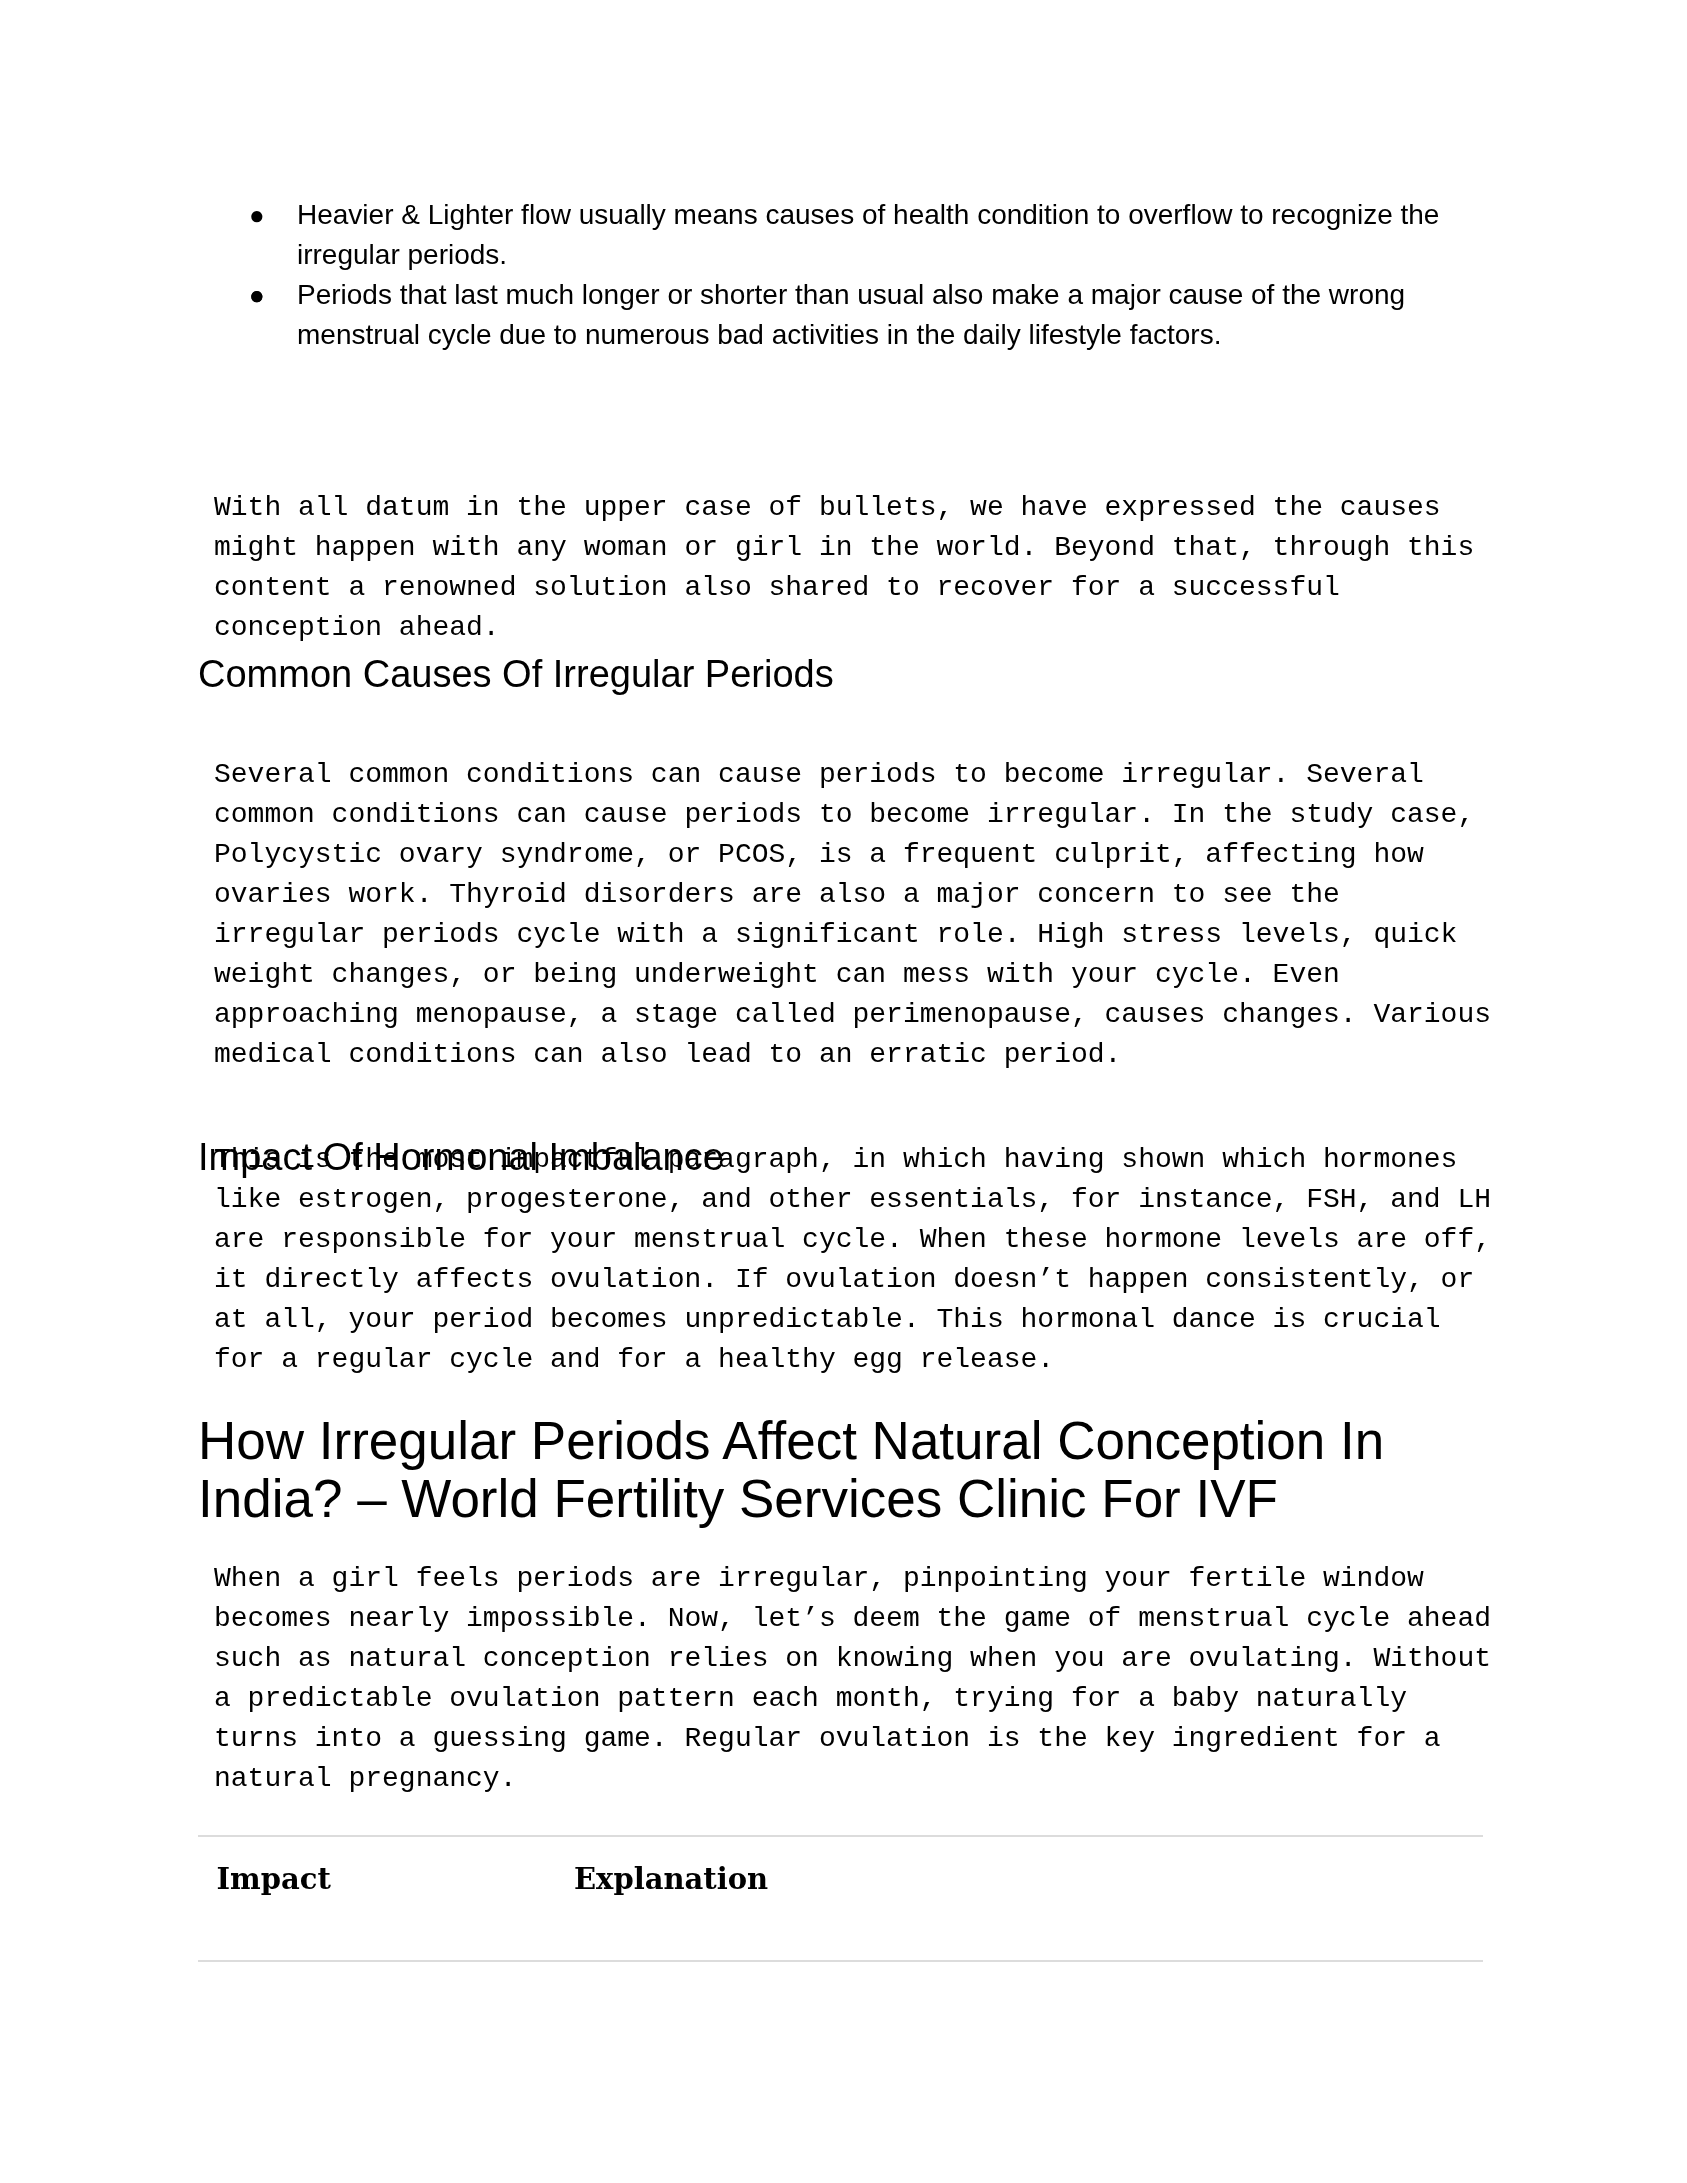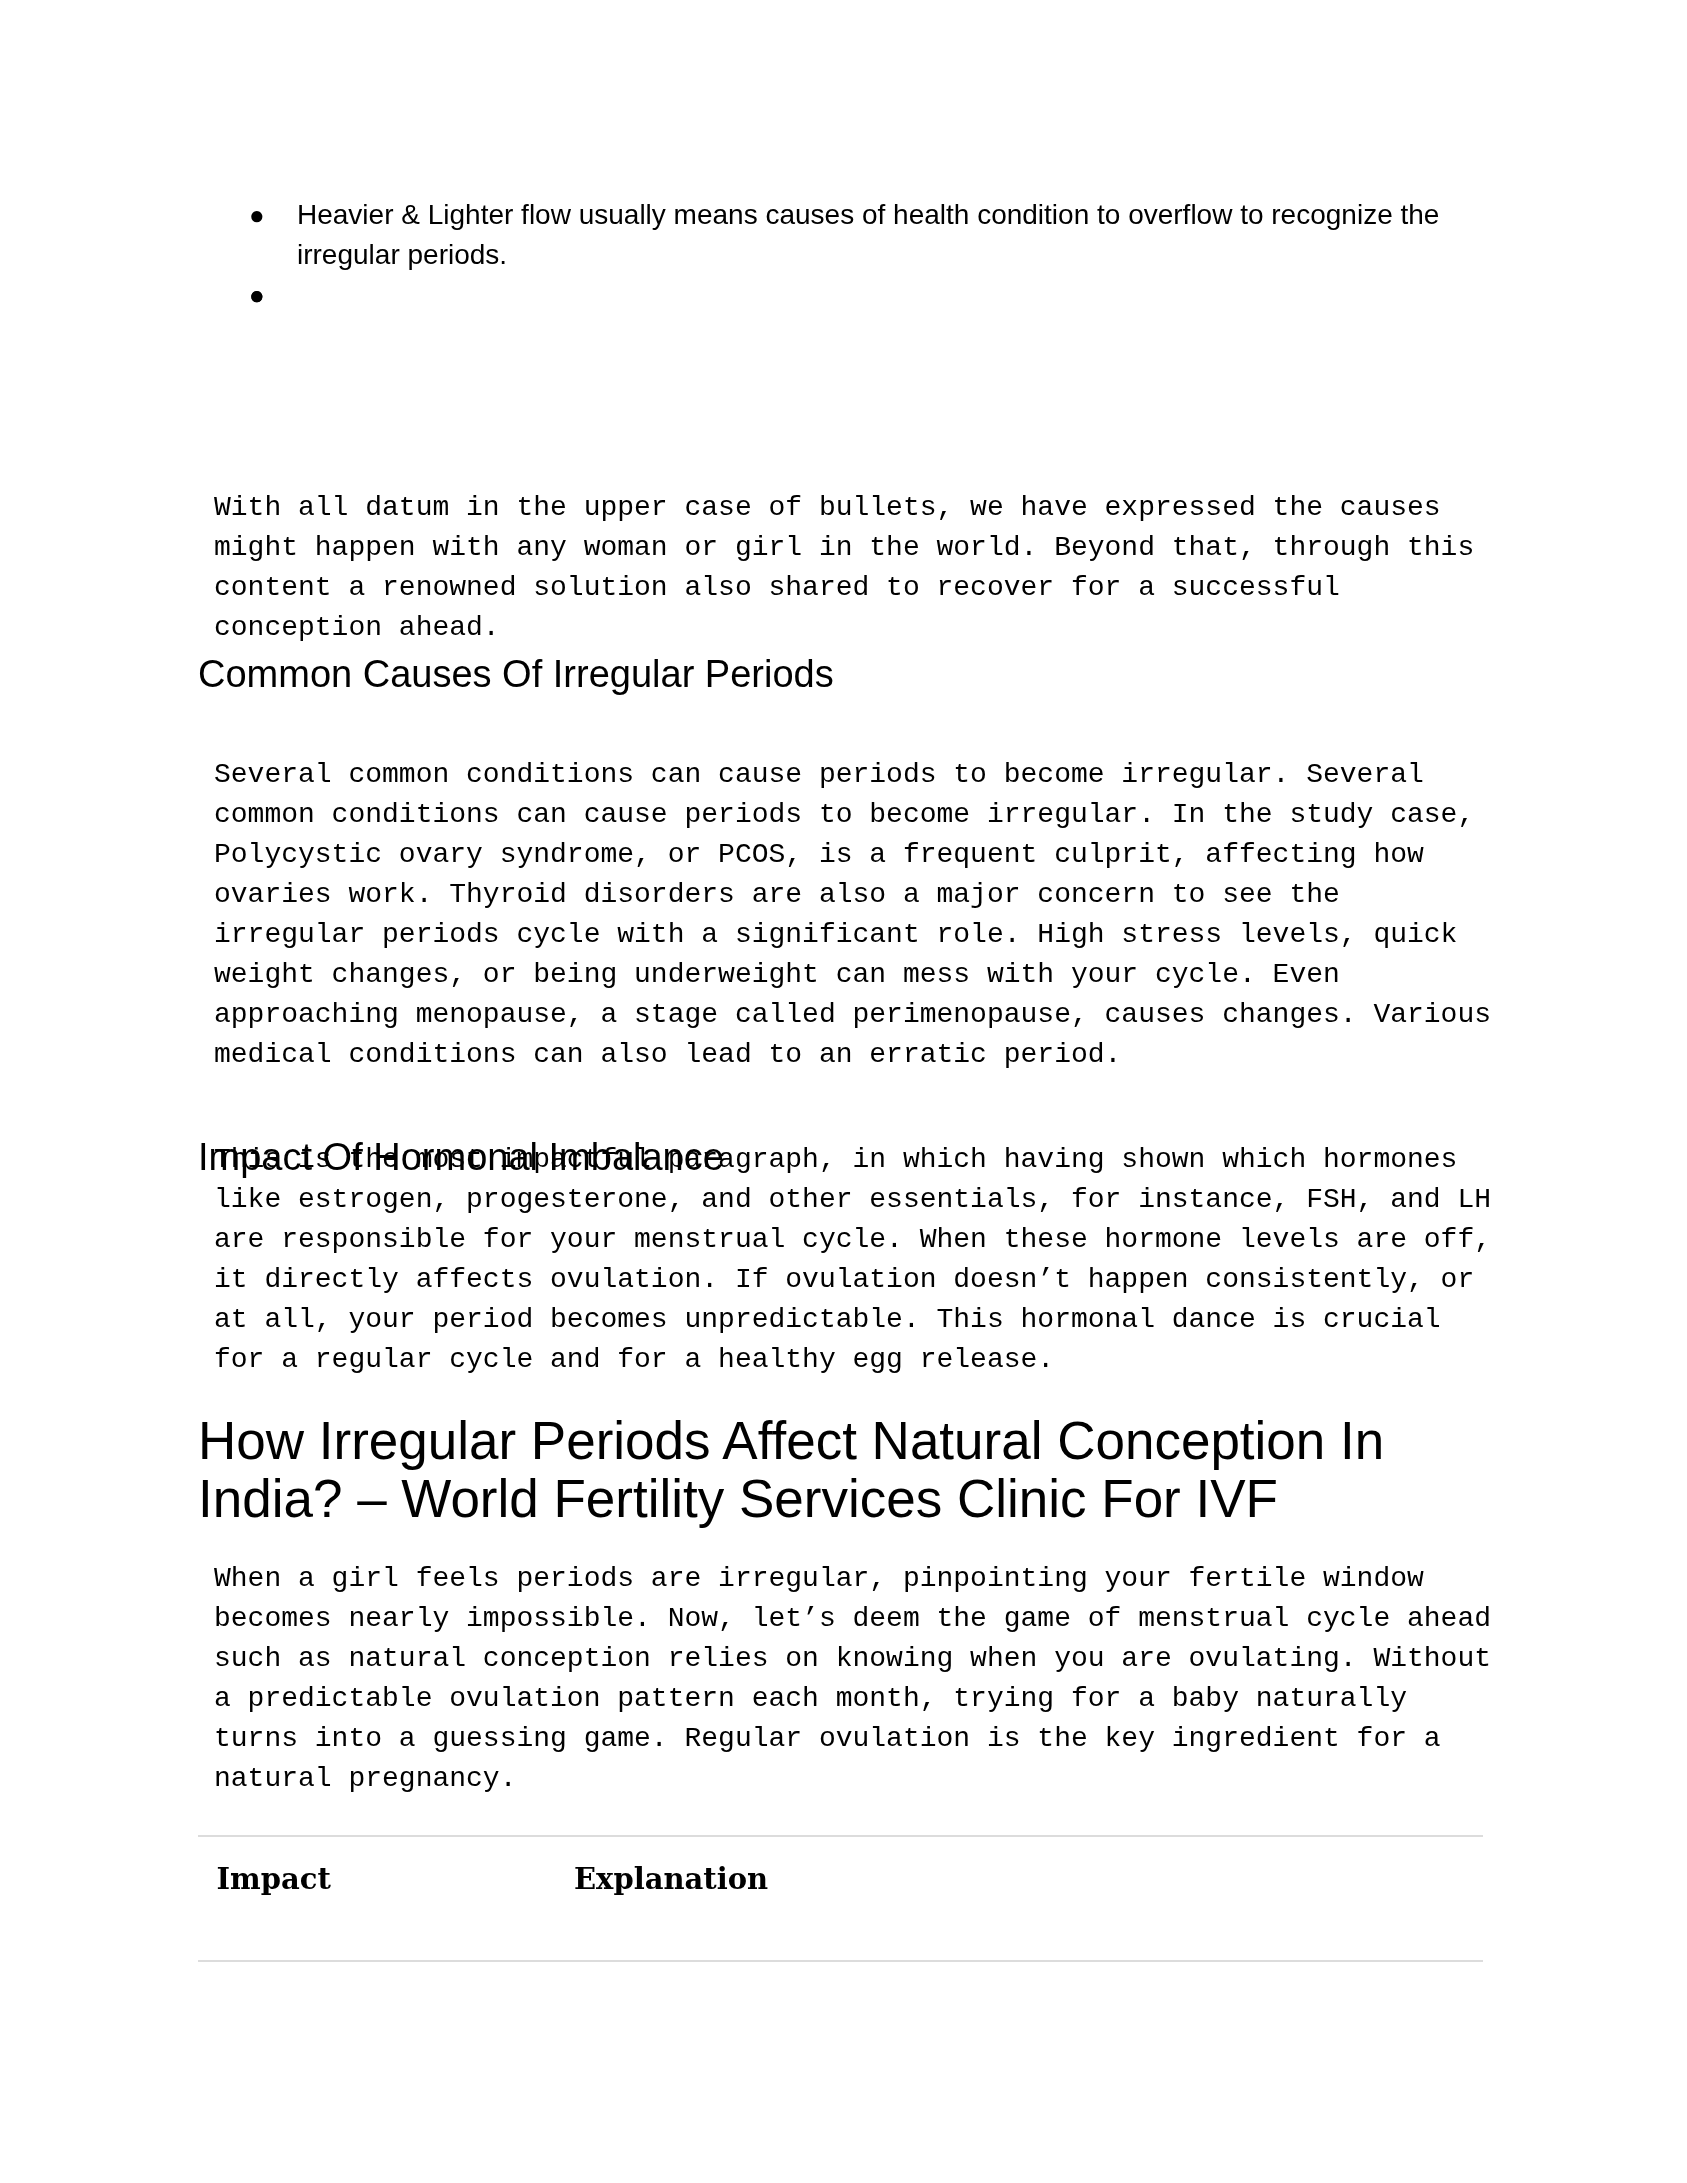--- a/index.html
+++ b/index.html
@@ -17,21 +17,21 @@
   .th { position: absolute; top: 25px; font-family: "DejaVu Serif", serif; font-weight: bold; font-size: 29px; }
 </style>
 </head>
 <body>
 
 <div class="page">
 
   <ul class="bullets">
     <li><span class="dot">●</span><span>Heavier &amp; Lighter flow usually means causes of health condition to overflow to recognize the irregular periods.</span></li>
     <li><span class="dot">●</span></li>
-    <li><span class="dot">●</span></li>
+    <li><span class="dot">●</span><span>Periods that last much longer or shorter than usual also make a major cause of the wrong menstrual cycle due to numerous bad activities in the daily lifestyle factors.</span></li>
   </ul>
 
   <p class="body" style="top:472px;">With all datum in the upper case of bullets, we have expressed the causes might happen with any woman or girl in the world. Beyond that, through this content a renowned solution also shared to recover for a successful conception ahead.</p>
 
   <h2 class="sub" style="top:651px;">Common Causes Of Irregular Periods</h2>
   <p class="body" style="top:739px;">Several common conditions can cause periods to become irregular. Several common conditions can cause periods to become irregular. In the study case, Polycystic ovary syndrome, or PCOS, is a frequent culprit, affecting how ovaries work. Thyroid disorders are also a major concern to see the irregular periods cycle with a significant role. High stress levels, quick weight changes, or being underweight can mess with your cycle. Even approaching menopause, a stage called perimenopause, causes changes. Various medical conditions can also lead to an erratic period.</p>
 
   <h2 class="sub" style="top:1098px;margin-top:36px;">Impact Of Hormonal Imbalance</h2>
   <p class="body" style="top:1124px;">This is the most impactful paragraph, in which having shown which hormones like estrogen, progesterone, and other essentials, for instance, FSH, and LH are responsible for your menstrual cycle. When these hormone levels are off, it directly affects ovulation. If ovulation doesn’t happen consistently, or at all, your period becomes unpredictable. This hormonal dance is crucial for a regular cycle and for a healthy egg release.</p>
 

